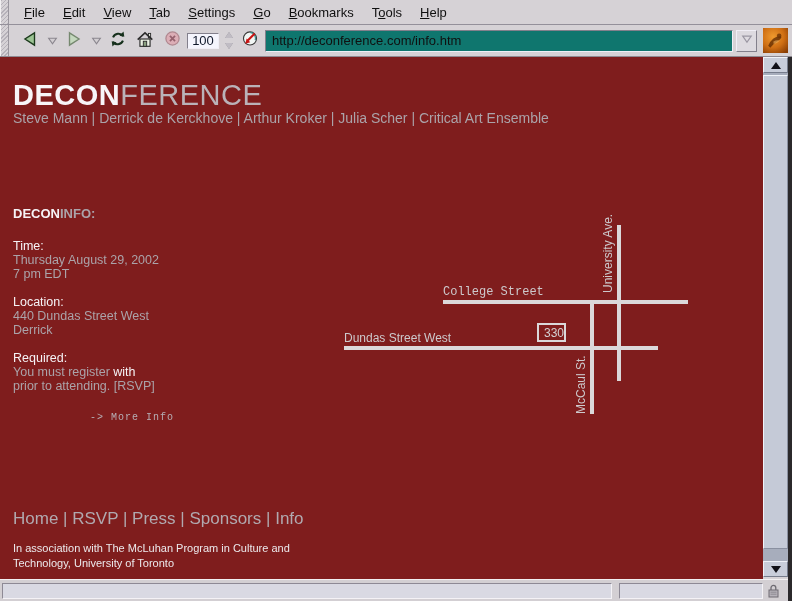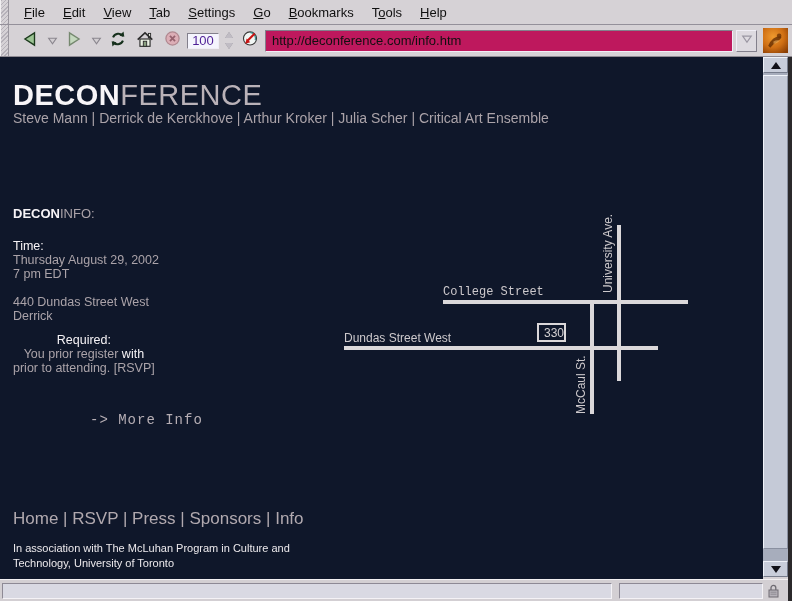--- a/index.html
+++ b/index.html
@@ -25,53 +25,53 @@
   .toolbar {
     position:absolute; left:0; top:25px; width:792px; height:32px;
     background:#d6d2d6; border-bottom:1px solid #8e8a92;
     display:flex; align-items:center; gap:3px; padding-right:4px;
   }
   .tbtn { width:24px; height:24px; display:flex; align-items:center; justify-content:center; }
   .tbtn-narrow { width:14px; height:24px; display:flex; align-items:center; justify-content:center; }
   .spin-field {
     width:32px; height:16px; background:#f5f5fd; border:1px solid;
     border-color:#83808c #f0eef6 #f0eef6 #83808c;
-    font-size:13px; color:#4c1d95; display:flex; align-items:center; justify-content:center;
+    font-size:13px; color:#0f172a; display:flex; align-items:center; justify-content:center;
   }
   .spin-arrows { width:13px; height:21px; display:flex; flex-direction:column; justify-content:space-between; padding:2px 0; }
   .spin-up, .spin-down { width:0; height:0; margin:0 auto; border-left:4px solid transparent; border-right:4px solid transparent; }
   .spin-up   { border-bottom:6px solid #c0bcc4; filter:drop-shadow(0 0 0.5px #8a868e); }
   .spin-down { border-top:6px solid #c0bcc4;   filter:drop-shadow(0 0 0.5px #8a868e); }
   .url-field {
-    flex:1; height:22px; background:#be185d; border:1px solid;
+    flex:1; height:22px; background:#0f766e; border:1px solid;
     border-color:#83808c #f0eef6 #f0eef6 #83808c;
     font-family:"Liberation Sans", sans-serif; font-size:13px; color:#101010; padding:0 6px; outline:none;
   }
   .url-dd {
     width:21px; height:22px; background:#dddae0; display:flex; align-items:center; justify-content:center;
     border:1px solid; border-color:#f0eef6 #83808c #83808c #f0eef6;
   }
   .logo { width:25px; height:25px; margin-left:3px; }
 
   
-  .content { position:absolute; left:0; top:57px; width:763px; height:522px; background:#0f172a; overflow:hidden; }
+  .content { position:absolute; left:0; top:57px; width:763px; height:522px; background:#7f1d1d; overflow:hidden; }
   .abs { position:absolute; }
 
   .site-title { left:13px; top:22px; font-size:29px; letter-spacing:0.5px; white-space:nowrap; }
   .site-title .t1 { color:#f8f5f8; font-weight:bold; }
   .site-title .t2 { color:#bab2b8; font-weight:normal; }
   .speakers { left:13px; top:53px; font-size:14px; color:#aba3a9; white-space:nowrap; }
 
   .info-heading { left:13px; top:149px; font-size:13px; font-weight:bold; }
   .info-heading .h1 { color:#f6f3f6; }
-  .info-heading .h2 { color:#aba3a9; font-weight:normal; }
+  .info-heading .h2 { color:#aba3a9; font-weight:bold; }
   .info-block { font-size:12.5px; line-height:14px; color:#aba3a9; white-space:nowrap; }
   .info-block .lbl { color:#f6f3f6; font-weight:normal; }
   .lnk-white { color:#f6f3f6; cursor:pointer; }
-  .more-info { left:90px; top:355px; font-family:"Liberation Mono", monospace; font-size:14px; color:#b6aeb4; letter-spacing:1px; cursor:pointer; }
+  .more-info { left:90px; top:355px; font-family:"Liberation Mono", monospace; font-size:10px; color:#b6aeb4; letter-spacing:1px; cursor:pointer; }
 
   
   .map-line { background:#dbd8da; }
   .map-label { font-size:12px; color:#cdc9cc; white-space:nowrap; }
   .map-label-v { transform:rotate(-90deg); transform-origin:0 0; height:14px; line-height:14px; }
   .marker-box {
     left:537px; top:266px; width:29px; height:19px;
     border:2px solid #dbd8da; display:flex; align-items:center; justify-content:flex-end;
     font-size:12px; color:#d3d0d2;
   }
@@ -249,27 +249,28 @@
       <span class="h1">DECON</span><span class="h2">INFO:</span>
     </div>
 
     <div class="abs info-block" style="left:13px; top:182px;">
       <div class="lbl">Time:</div>
       <div>Thursday August 29, 2002</div>
       <div>7 pm EDT</div>
     </div>
 
     <div class="abs info-block" style="left:13px; top:238px;">
+      <div class="lbl">Location:</div>
       <div>440 Dundas Street West</div>
       <div>Derrick</div>
     </div>
 
-    <div class="abs info-block" style="left:13px; top:276px;text-align:center;">
+    <div class="abs info-block" style="left:13px; top:294px;">
       <div class="lbl">Required:</div>
-      <div><span>You prior register </span><span class="lnk-white">with</span></div>
+      <div><span>You must register </span><span class="lnk-white">with</span></div>
       <div>prior to attending. [RSVP]</div>
     </div>
 
     <div class="abs more-info">-&gt; More Info</div>
 
     <div class="abs map-line" style="left:443px; top:243px; width:245px; height:4px;"></div>
     <div class="abs map-line" style="left:344px; top:289px; width:314px; height:4px;"></div>
     <div class="abs map-line" style="left:590px; top:245px; width:4px; height:112px;"></div>
     <div class="abs map-line" style="left:617px; top:168px; width:4px; height:156px;"></div>
 

